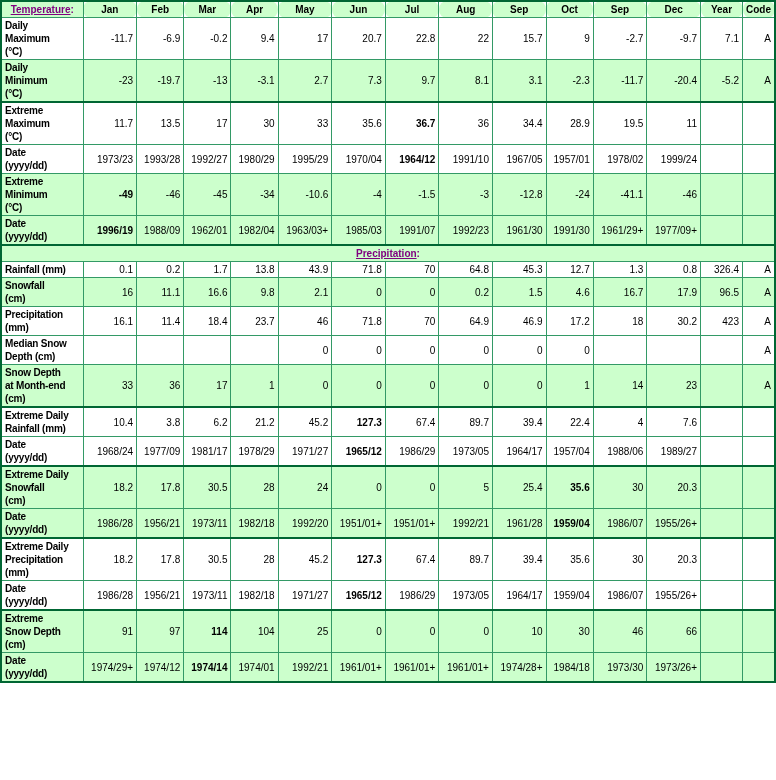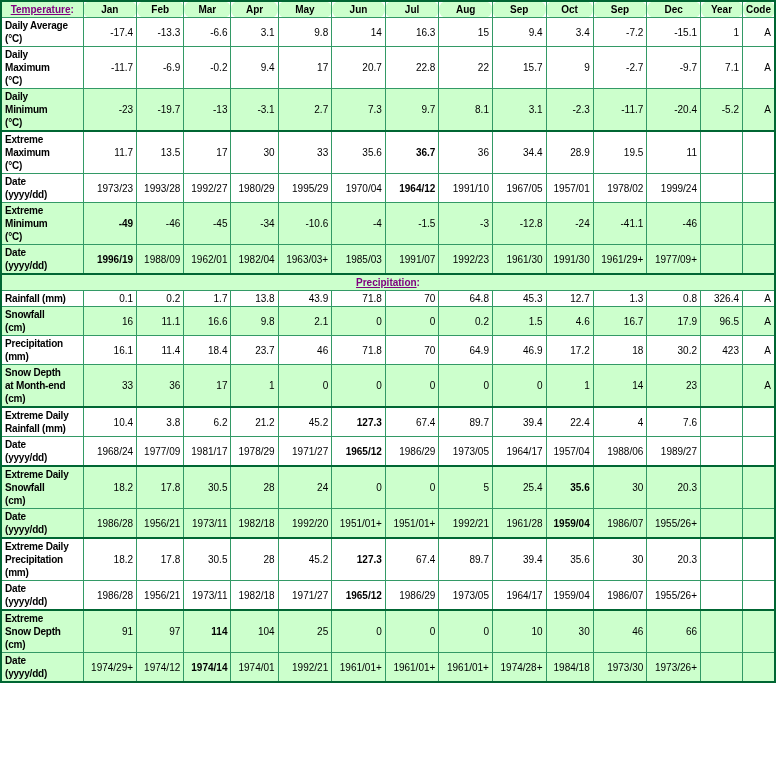--- a/index.html
+++ b/index.html
@@ -106,38 +106,20 @@
           <th class="month-header">Sep</th>
           <th class="month-header">Oct</th>
           <th class="month-header">Sep</th>
           <th class="month-header">Dec</th>
           <th class="month-header">Year</th>
           <th class="month-header">Code</th>
         </tr>
     </thead>
     <tbody id="temp-body">
         <tr class="white">
-          <td class="label">Daily Average
-(°C)</td>
-          <td class="val">-17.4</td>
-          <td class="val">-13.3</td>
-          <td class="val">-6.6</td>
-          <td class="val">3.1</td>
-          <td class="val">9.8</td>
-          <td class="val">14</td>
-          <td class="val">16.3</td>
-          <td class="val">15</td>
-          <td class="val">9.4</td>
-          <td class="val">3.4</td>
-          <td class="val">-7.2</td>
-          <td class="val">-15.1</td>
-          <td class="val">1</td>
-          <td class="val">A</td>
-        </tr>
-        <tr class="white">
           <td class="label">Daily
 Maximum
 (°C)</td>
           <td class="val">-11.7</td>
           <td class="val">-6.9</td>
           <td class="val">-0.2</td>
           <td class="val">9.4</td>
           <td class="val">17</td>
           <td class="val">20.7</td>
           <td class="val">22.8</td>
@@ -295,20 +277,38 @@
           <td class="val">71.8</td>
           <td class="val">70</td>
           <td class="val">64.9</td>
           <td class="val">46.9</td>
           <td class="val">17.2</td>
           <td class="val">18</td>
           <td class="val">30.2</td>
           <td class="val">423</td>
           <td class="val">A</td>
         </tr>
+        <tr class="white">
+          <td class="label">Median Snow
+Depth (cm)</td>
+          <td class="val"></td>
+          <td class="val"></td>
+          <td class="val"></td>
+          <td class="val"></td>
+          <td class="val">0</td>
+          <td class="val">0</td>
+          <td class="val">0</td>
+          <td class="val">0</td>
+          <td class="val">0</td>
+          <td class="val">0</td>
+          <td class="val"></td>
+          <td class="val"></td>
+          <td class="val"></td>
+          <td class="val">A</td>
+        </tr>
         <tr class="green">
           <td class="label">Snow Depth
 at Month-end
 (cm)</td>
           <td class="val">33</td>
           <td class="val">36</td>
           <td class="val">17</td>
           <td class="val">1</td>
           <td class="val">0</td>
           <td class="val">0</td>

